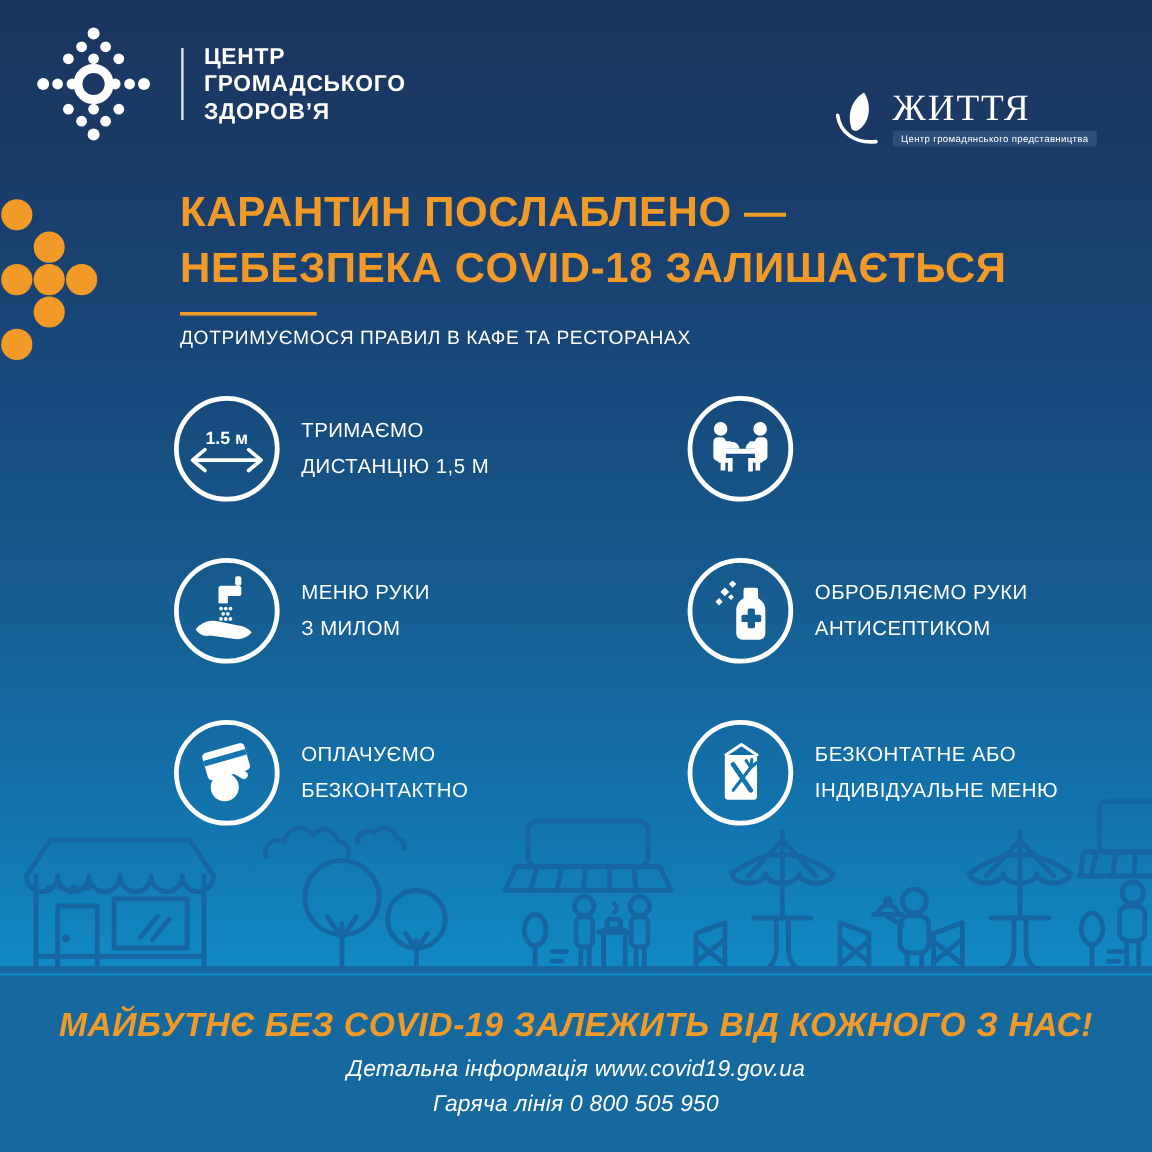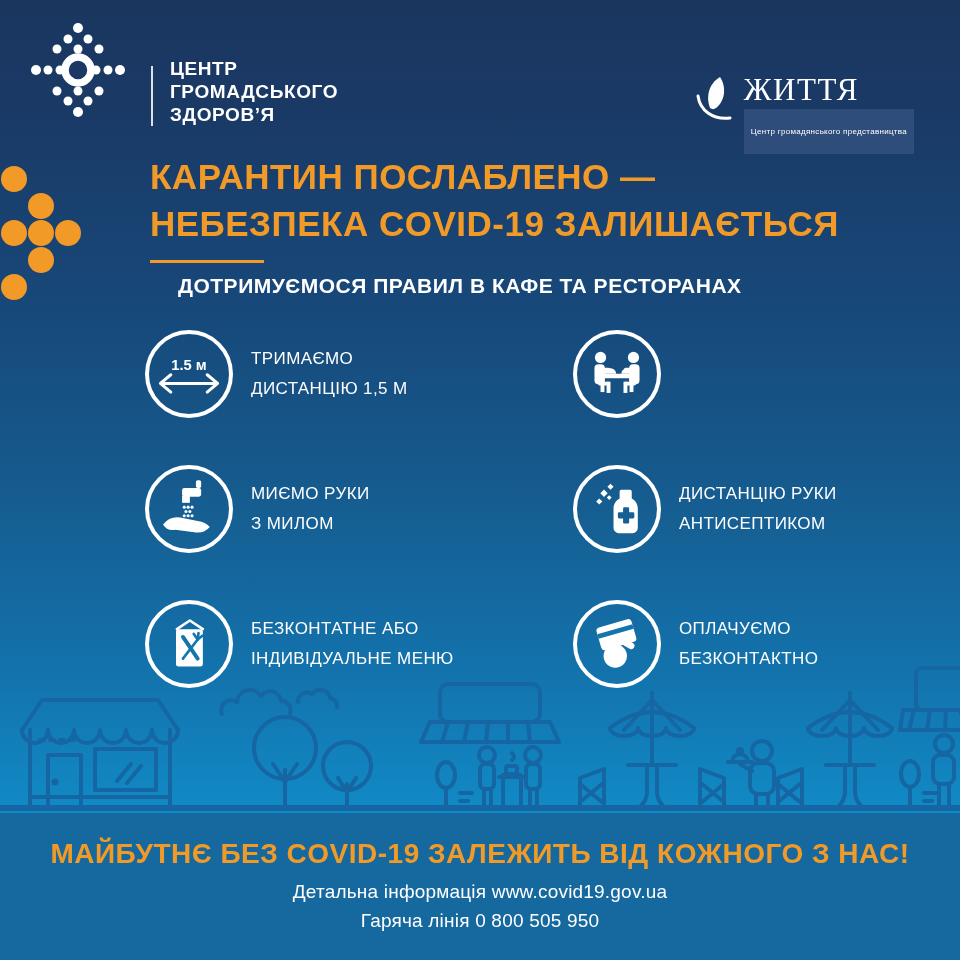--- a/index.html
+++ b/index.html
@@ -2,47 +2,47 @@
 <html><head>
 <meta charset="utf-8">
 <style>
   html,body{margin:0;padding:0;background:#0b2a4a;}
   .poster{
     position:relative;width:960px;height:960px;overflow:hidden;
     font-family:"Liberation Sans",sans-serif;color:#fff;
     background:linear-gradient(180deg,#1A365F 0%,#1A3A66 12%,#17497B 33%,#165A8D 50%,#1374AE 71%,#1090CC 88%,#0F9AD8 100%);
   }
   
-  .org-logo{position:absolute;left:22px;top:14px;display:flex;align-items:flex-end;gap:17px;}
+  .org-logo{position:absolute;left:22px;top:14px;display:flex;align-items:center;gap:17px;}
   .org-logo svg{display:block;}
   .org-logo .divider{width:2px;height:60px;background:rgba(255,255,255,.85);}
   .org-logo .org-text{font-size:19px;font-weight:bold;line-height:23px;letter-spacing:.6px;}
   .partner-logo{position:absolute;right:46px;top:42px;display:flex;align-items:flex-start;gap:8px;margin-top:32px;}
   .partner-title{font-family:"Liberation Serif",serif;font-size:31px;line-height:32px;letter-spacing:1.5px;}
   .partner-sub{margin-top:3px;background:#2E4D7B;color:#fff;font-size:8px;letter-spacing:.3px;
-    padding:18px 7px;white-space:nowrap;}
+    padding:2px 7px;white-space:nowrap;}
   
   .side-dots{position:absolute;left:0;top:165px;}
   
   .headline{position:absolute;left:150px;top:153px;font-size:35px;font-weight:bold;
     letter-spacing:.5px;line-height:47px;color:var(--orange);}
   .divider-bar{position:absolute;left:150px;top:260px;width:114px;height:3px;background:var(--orange);}
-  .subheadline{position:absolute;left:150px;top:274px;font-size:21px;font-weight:bold;letter-spacing:.5px;color:#fff;margin-left:28px;}
+  .subheadline{position:absolute;left:150px;top:274px;font-size:16px;font-weight:normal;letter-spacing:.5px;color:#fff;}
   
   .rules{position:absolute;left:145px;top:330px;display:grid;
     grid-template-columns:428px auto;grid-row-gap:47px;grid-column-gap:0;}
   .rule{display:flex;align-items:center;gap:18px;}
   .rule-circle{flex:0 0 auto;width:88px;height:88px;border:4.5px solid #fff;border-radius:50%;
     box-sizing:border-box;display:flex;align-items:flex-start;justify-content:center;}
   .rule-circle svg{display:block;}
   .rule-label{font-size:17px;line-height:30px;letter-spacing:.4px;color:#fff;}
   
   .illustration{position:absolute;left:0;bottom:143px;width:960px;height:165px;pointer-events:none;}
   
-  .footer{position:absolute;left:0;bottom:0;width:100%;height:147px;background:#16699F;text-align:center;}
+  .footer{position:absolute;left:0;bottom:0;width:100%;height:147px;background:#16699F;text-align:center;font-style:italic;}
   .footer-slogan{margin-top:25px;font-size:28px;font-weight:bold;letter-spacing:.5px;color:var(--orange);}
   .footer-line{margin-top:11px;font-size:19px;letter-spacing:.2px;color:#fff;text-align:center;}
   .footer-line + .footer-line{margin-top:7px;}
   :root{--orange:#F29A27;}
 </style>
 </head>
 <body>
 
 <div class="poster">
 
@@ -98,21 +98,21 @@
       <circle cx="14" cy="68" r="13"></circle>
         <circle cx="41" cy="68" r="13"></circle>
         <circle cx="68" cy="68" r="13"></circle>
       <circle cx="41" cy="95" r="13"></circle>
       <circle cx="14" cy="122" r="13"></circle>
     </svg>
   </span>
 
   <div class="headline">
     <div>КАРАНТИН ПОСЛАБЛЕНО —</div>
-    <div>НЕБЕЗПЕКА COVID-19 ЗАЛИШАЄТЬСЯ</div>
+    <div>НЕБЕЗПЕКА COVID-18 ЗАЛИШАЄТЬСЯ</div>
   </div>
   <div class="divider-bar"></div>
   <div class="subheadline">ДОТРИМУЄМОСЯ ПРАВИЛ В КАФЕ ТА РЕСТОРАНАХ</div>
 
   <div class="rules">
 
     <div class="rule">
       <span class="rule-circle">
         <svg width="78" height="78" viewBox="0 0 90 90">
           <text x="45" y="42" text-anchor="middle" font-family="Liberation Sans,sans-serif" font-size="17" font-weight="bold" fill="#fff">1.5 м</text>
@@ -160,21 +160,21 @@
             <circle cx="48.5" cy="44" r="1.8"></circle>
           <circle cx="41.5" cy="49" r="1.8"></circle>
             <circle cx="46" cy="49" r="1.8"></circle>
           <circle cx="39.5" cy="54" r="1.8"></circle>
             <circle cx="44" cy="54" r="1.8"></circle>
             <circle cx="48.5" cy="54" r="1.8"></circle>
           <path d="M15,64 q8,-10 20,-8 l20,4 q9,1 14,7 q-7,8 -18,6 l-22,-3 q-9,2 -14,-6 Z"></path>
         </svg>
       </span>
       <div class="rule-label">
-        <div>МИЄМО РУКИ</div>
+        <div>МЕНЮ РУКИ</div>
           <div>З МИЛОМ</div>
       </div>
     </div>
 
     <div class="rule">
       <span class="rule-circle">
         <svg width="78" height="78" viewBox="0 0 90 90">
           <g fill="#fff">
             <rect x="27" y="25" width="6" height="6" transform="rotate(45 30 28)"></rect>
             <rect x="35" y="18" width="5" height="5" transform="rotate(45 37.5 20.5)"></rect>
@@ -182,59 +182,59 @@
             <rect x="34" y="31" width="4" height="4" transform="rotate(45 36 33)"></rect>
             <path d="M50,24 h10 a2,2 0 0 1 2,2 v8 c5,3 7,7 7,12 v22 a6,6 0 0 1 -6,6 h-16 a6,6 0 0 1 -6,-6 v-22 c0,-5 2,-9 7,-12 v-8 a2,2 0 0 1 2,-2 Z"></path>
           </g>
           <g fill="#165F94">
             <rect x="52" y="44" width="7" height="19" rx="1.5"></rect>
             <rect x="46" y="50" width="19" height="7" rx="1.5"></rect>
           </g>
         </svg>
       </span>
       <div class="rule-label">
-        <div>ДИСТАНЦІЮ РУКИ</div>
+        <div>ОБРОБЛЯЄМО РУКИ</div>
           <div>АНТИСЕПТИКОМ</div>
+      </div>
+    </div>
+
+    <div class="rule">
+      <span class="rule-circle">
+        <svg width="78" height="78" viewBox="0 0 90 90">
+          <g transform="rotate(-16 45 45)">
+            <rect x="26" y="22" width="42" height="27" rx="4" fill="#fff"></rect>
+            <rect x="26" y="29" width="42" height="5.5" fill="#1374AE"></rect>
+          </g>
+          <circle cx="43" cy="60" r="13.5" fill="#fff"></circle>
+          <rect x="48" y="42" width="18" height="7.5" rx="3.75" transform="rotate(30 57 45.5)" fill="#fff"></rect>
+        </svg>
+      </span>
+      <div class="rule-label">
+        <div>ОПЛАЧУЄМО</div>
+          <div>БЕЗКОНТАКТНО</div>
       </div>
     </div>
 
     <div class="rule">
       <span class="rule-circle">
         <svg width="78" height="78" viewBox="0 0 90 90">
           <path d="M31,29 L46,19 L61,29" fill="none" stroke="#fff" stroke-width="3" stroke-linejoin="round" stroke-linecap="round"></path>
           <rect x="30" y="29" width="31" height="43" rx="3" fill="#fff"></rect>
           <g stroke="#1374AE" stroke-linecap="round" fill="none">
             <line x1="38" y1="38" x2="55" y2="63" stroke-width="4.5"></line>
             <line x1="55" y1="41" x2="38" y2="63" stroke-width="3"></line>
             <line x1="55" y1="41" x2="50.5" y2="34.5" stroke-width="3"></line>
             <line x1="55" y1="41" x2="56" y2="33.5" stroke-width="3"></line>
             <line x1="55" y1="41" x2="60.5" y2="36.5" stroke-width="3"></line>
           </g>
         </svg>
       </span>
       <div class="rule-label">
         <div>БЕЗКОНТАТНЕ АБО</div>
           <div>ІНДИВІДУАЛЬНЕ МЕНЮ</div>
-      </div>
-    </div>
-
-    <div class="rule">
-      <span class="rule-circle">
-        <svg width="78" height="78" viewBox="0 0 90 90">
-          <g transform="rotate(-16 45 45)">
-            <rect x="26" y="22" width="42" height="27" rx="4" fill="#fff"></rect>
-            <rect x="26" y="29" width="42" height="5.5" fill="#1374AE"></rect>
-          </g>
-          <circle cx="43" cy="60" r="13.5" fill="#fff"></circle>
-          <rect x="48" y="42" width="18" height="7.5" rx="3.75" transform="rotate(30 57 45.5)" fill="#fff"></rect>
-        </svg>
-      </span>
-      <div class="rule-label">
-        <div>ОПЛАЧУЄМО</div>
-          <div>БЕЗКОНТАКТНО</div>
       </div>
     </div>
 
   </div>
 
   <span class="illustration">
     <svg width="960" height="165" viewBox="0 0 960 165" fill="none" stroke="#1566A2" stroke-width="4" stroke-linecap="round" stroke-linejoin="round">
 
       <line x1="0" y1="156" x2="960" y2="156" stroke-width="6"></line>
 

